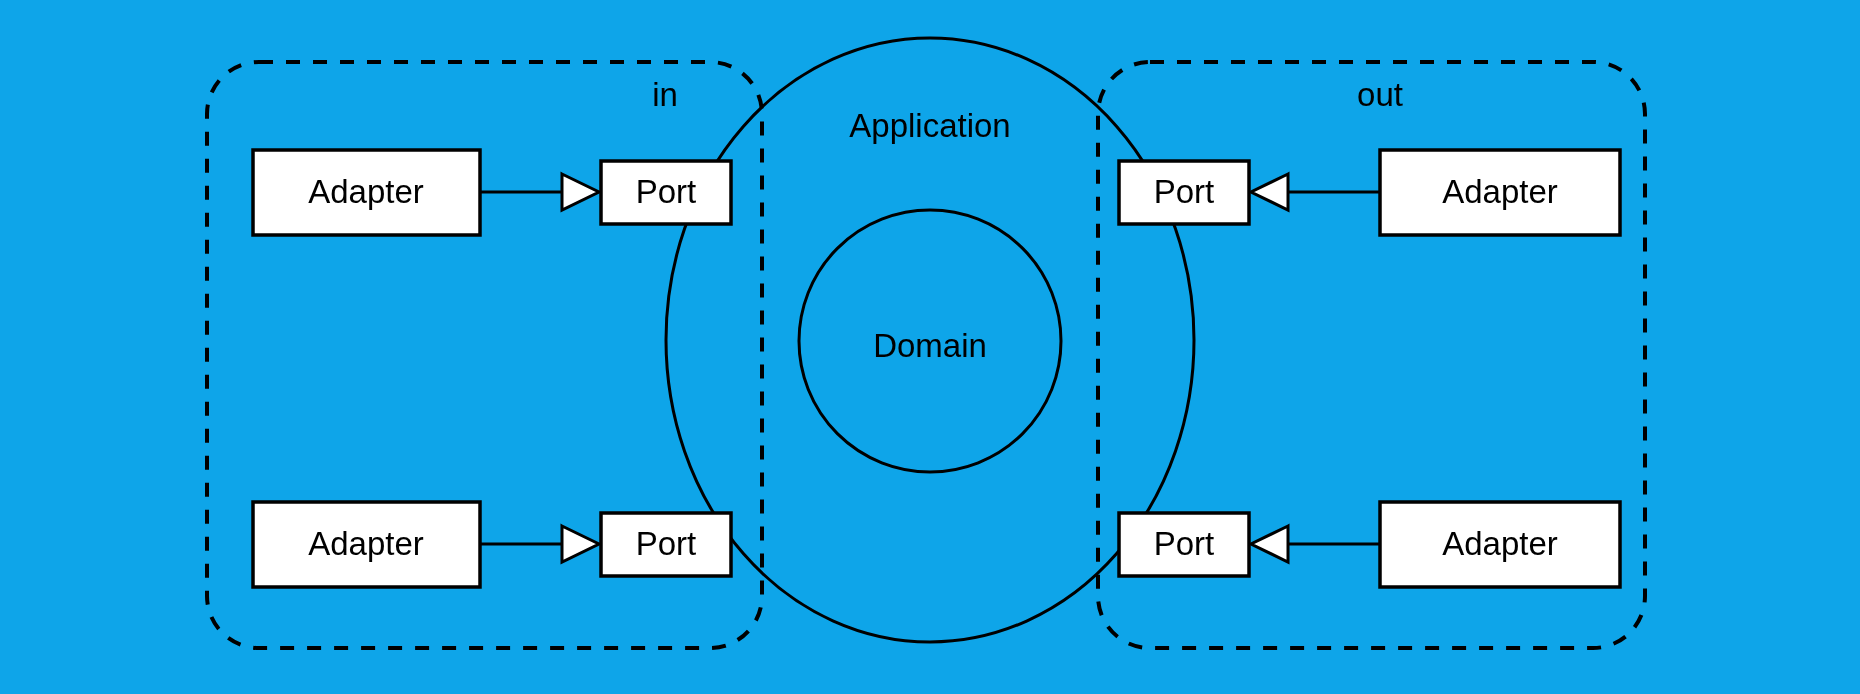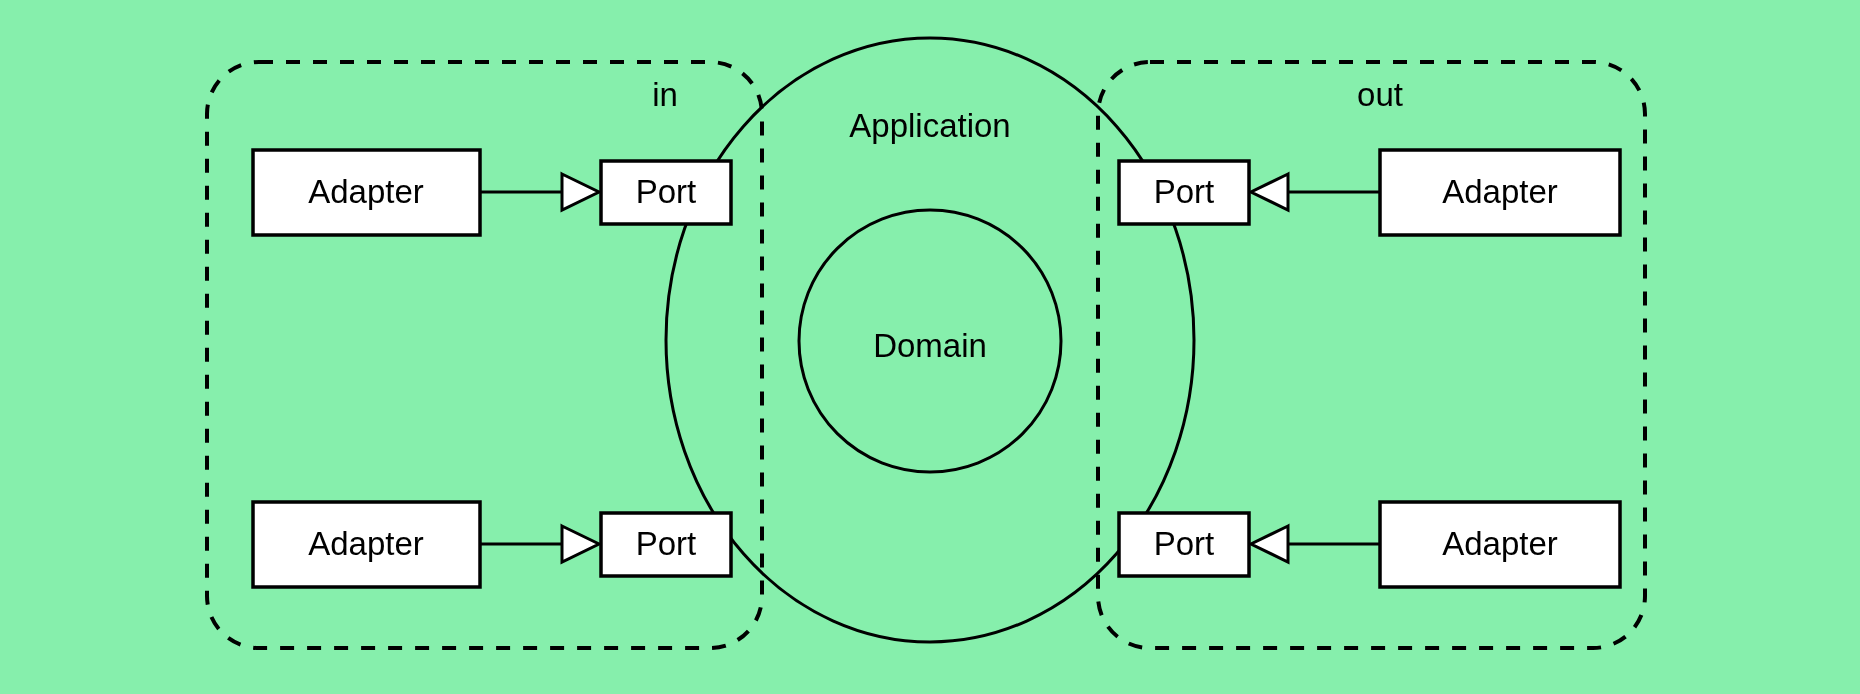--- a/index.html
+++ b/index.html
@@ -7,21 +7,21 @@
     padding: 0;
     background: #ffffff;
   }
   body {
     font-family: "Liberation Sans", sans-serif;
   }
   #diagram-root {
     position: relative;
     width: 1860px;
     height: 694px;
-    background: #86efac;
+    background: #0ea5e9;
     overflow: hidden;
   }
   #diagram-svg {
     position: absolute;
     top: 0;
     left: 0;
     width: 1860px;
     height: 694px;
   }
   .shape-stroke {

